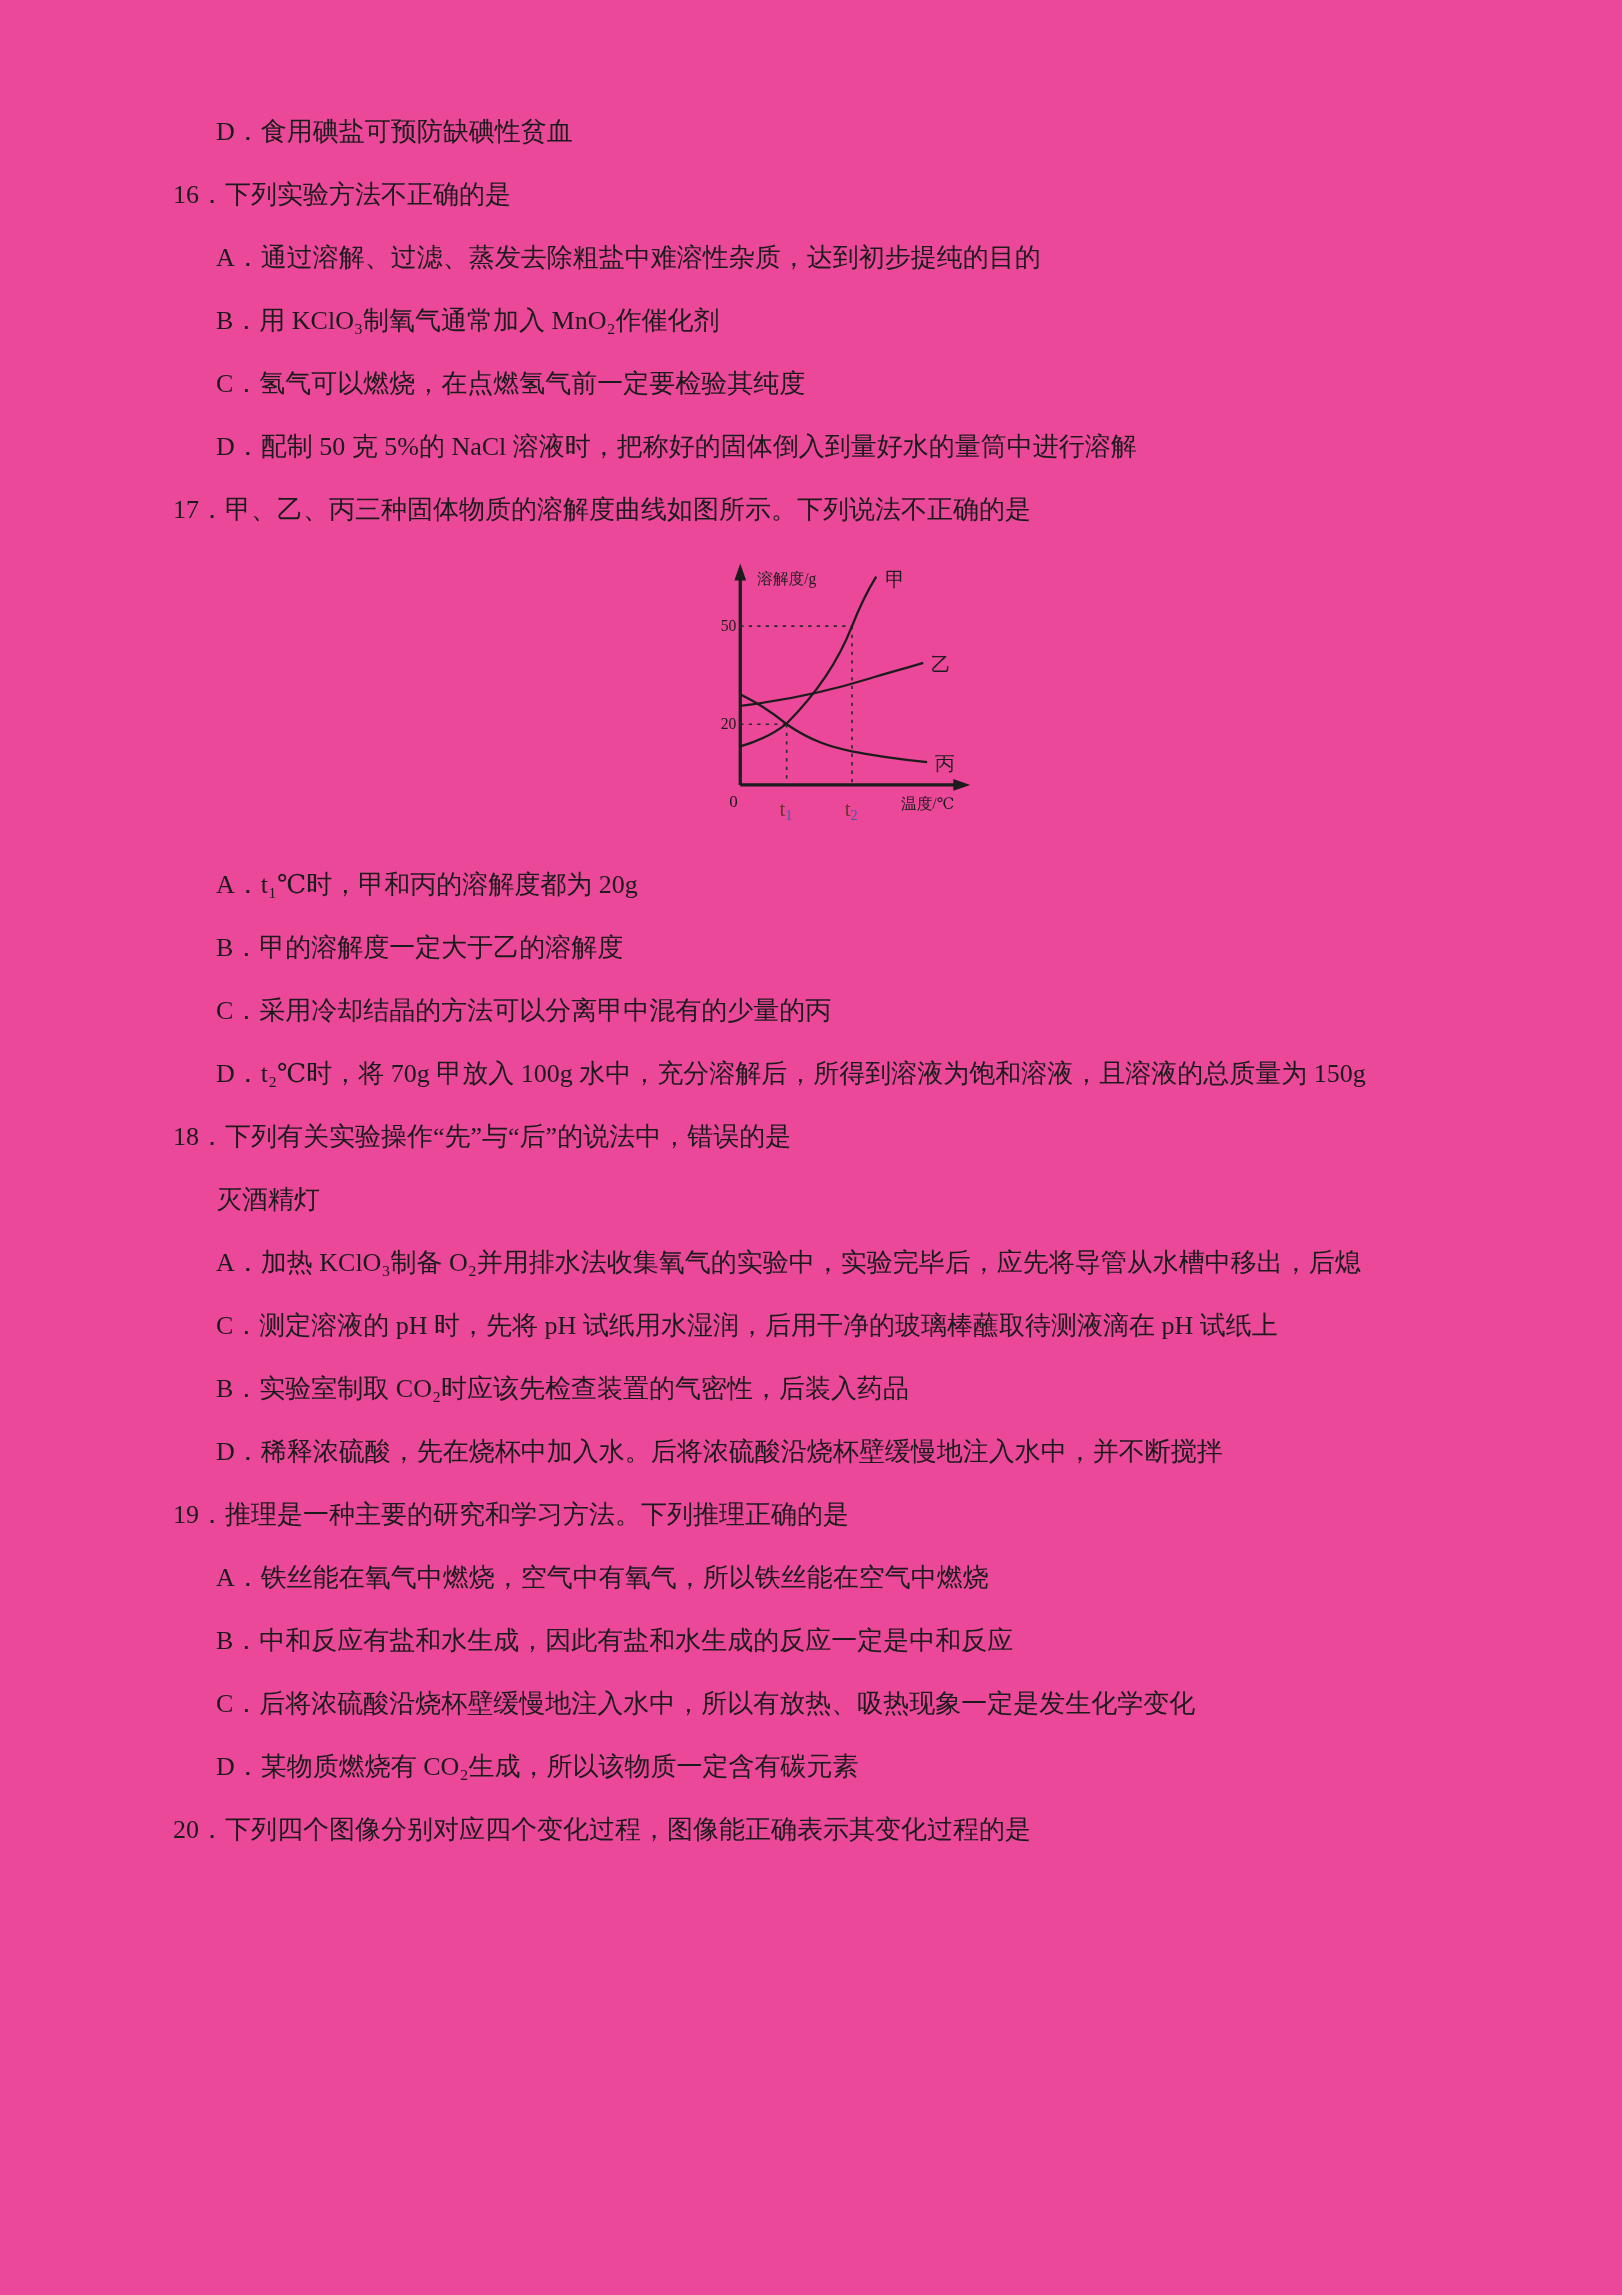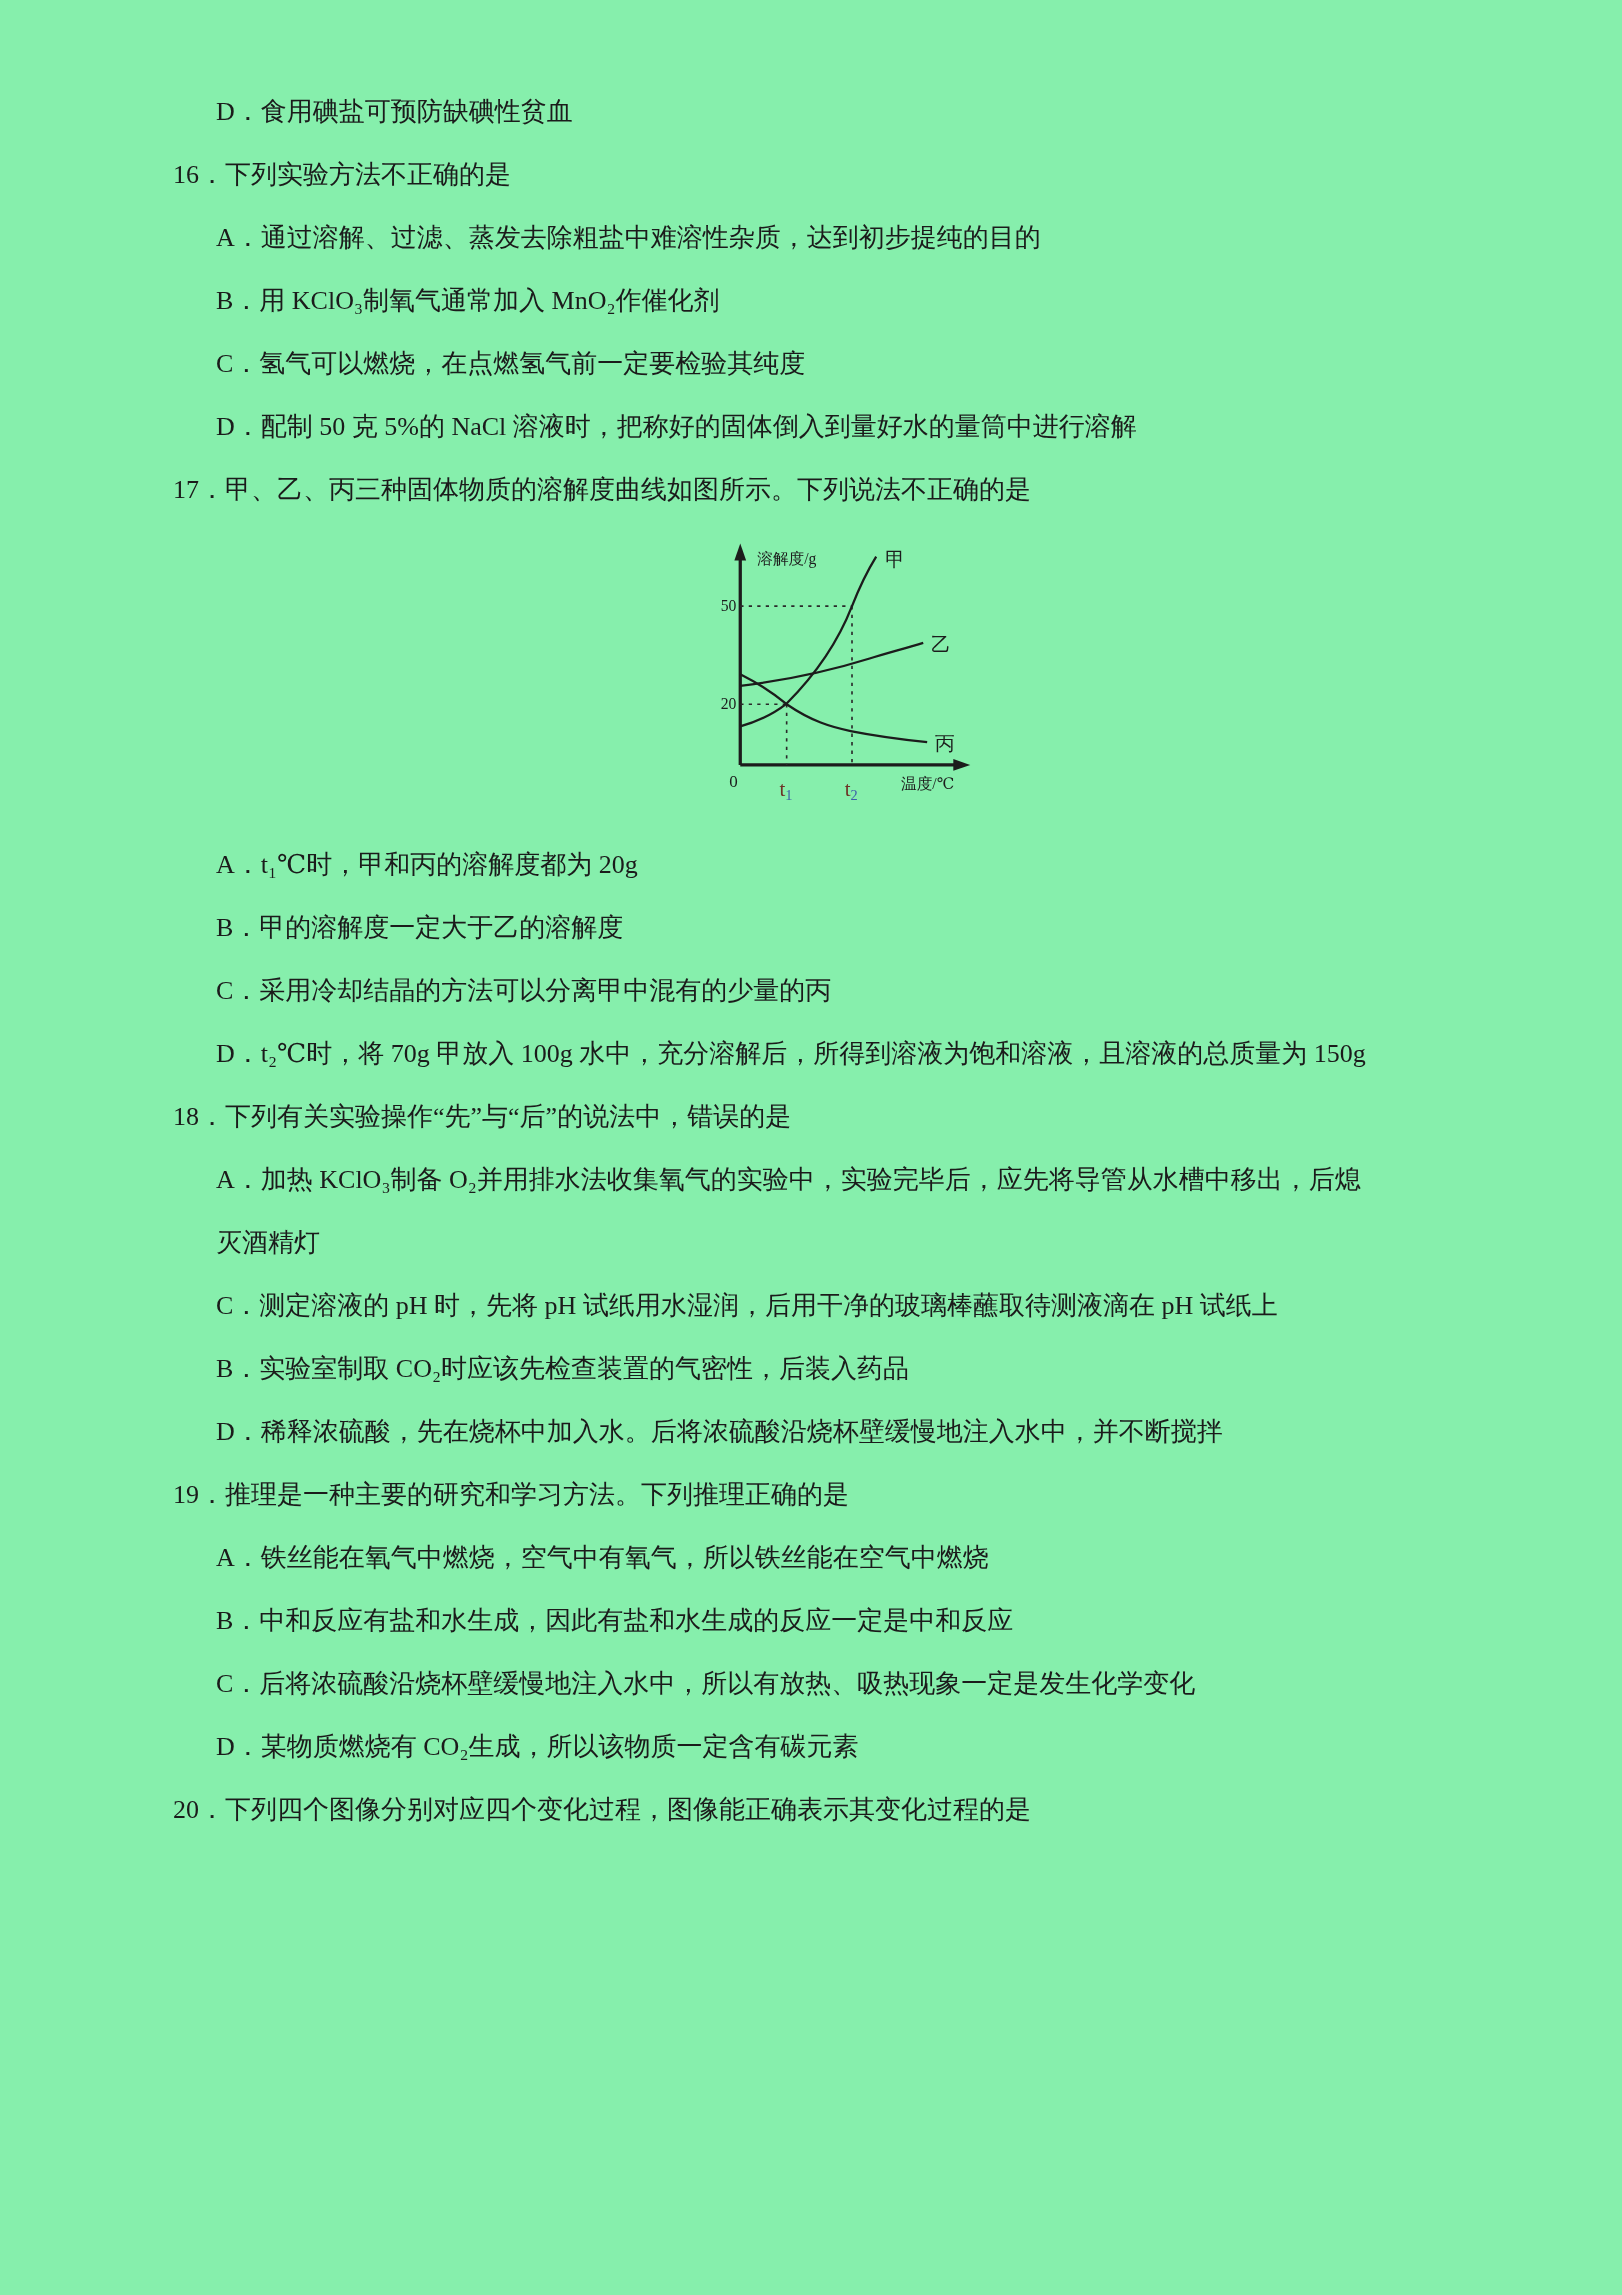--- a/index.html
+++ b/index.html
@@ -1,24 +1,24 @@
 <!DOCTYPE html>
 <html style="font-size:10.5px"><head>
 <meta charset="utf-8">
 <style>
   html,body{margin:0;padding:0;background:#ffffff;}
   .page{
     position:relative;
     width:1623px;
     height:2295px;
     box-sizing:border-box;
-    background:#86efac;
+    background:#ec4899;
     color:#1b1b1b;
     font-family:"Liberation Serif","DejaVu Serif",serif;
-    padding:80px 65px 0 145px;
+    padding:100px 65px 0 145px;
     overflow:hidden;
   }
   .line{
     height:63px;
     line-height:63px;
     font-size:26px;
     white-space:nowrap;
     margin-left:28px;
   }
   .opt{ margin-left:71px; }
@@ -76,22 +76,22 @@
       <text x="338" y="180" font-size="30">乙</text>
       <text x="344" y="332" font-size="30">丙</text>
     </svg>
   </div>
 
   <div class="line opt">A．t₁℃时，甲和丙的溶解度都为 20g</div>
   <div class="line opt">B．甲的溶解度一定大于乙的溶解度</div>
   <div class="line opt">C．采用冷却结晶的方法可以分离甲中混有的少量的丙</div>
   <div class="line opt">D．t₂℃时，将 70g 甲放入 100g 水中，充分溶解后，所得到溶液为饱和溶液，且溶液的总质量为 150g</div>
   <div class="line">18．下列有关实验操作“先”与“后”的说法中，错误的是</div>
+  <div class="line opt">灭酒精灯</div>
   <div class="line opt">A．加热 KClO₃制备 O₂并用排水法收集氧气的实验中，实验完毕后，应先将导管从水槽中移出，后熄</div>
-  <div class="line opt">灭酒精灯</div>
   <div class="line opt">C．测定溶液的 pH 时，先将 pH 试纸用水湿润，后用干净的玻璃棒蘸取待测液滴在 pH 试纸上</div>
   <div class="line opt">B．实验室制取 CO₂时应该先检查装置的气密性，后装入药品</div>
   <div class="line opt">D．稀释浓硫酸，先在烧杯中加入水。后将浓硫酸沿烧杯壁缓慢地注入水中，并不断搅拌</div>
   <div class="line">19．推理是一种主要的研究和学习方法。下列推理正确的是</div>
   <div class="line opt">A．铁丝能在氧气中燃烧，空气中有氧气，所以铁丝能在空气中燃烧</div>
   <div class="line opt">B．中和反应有盐和水生成，因此有盐和水生成的反应一定是中和反应</div>
   <div class="line opt">C．后将浓硫酸沿烧杯壁缓慢地注入水中，所以有放热、吸热现象一定是发生化学变化</div>
   <div class="line opt">D．某物质燃烧有 CO₂生成，所以该物质一定含有碳元素</div>
   <div class="line">20．下列四个图像分别对应四个变化过程，图像能正确表示其变化过程的是</div>
 

